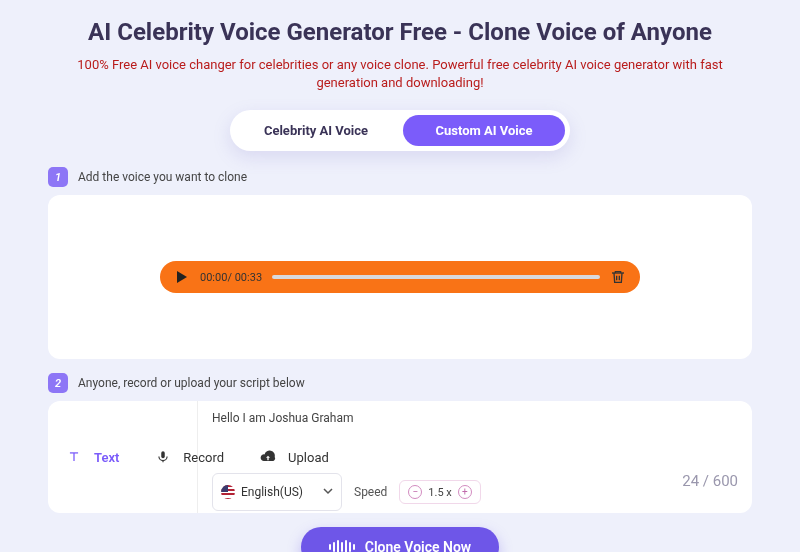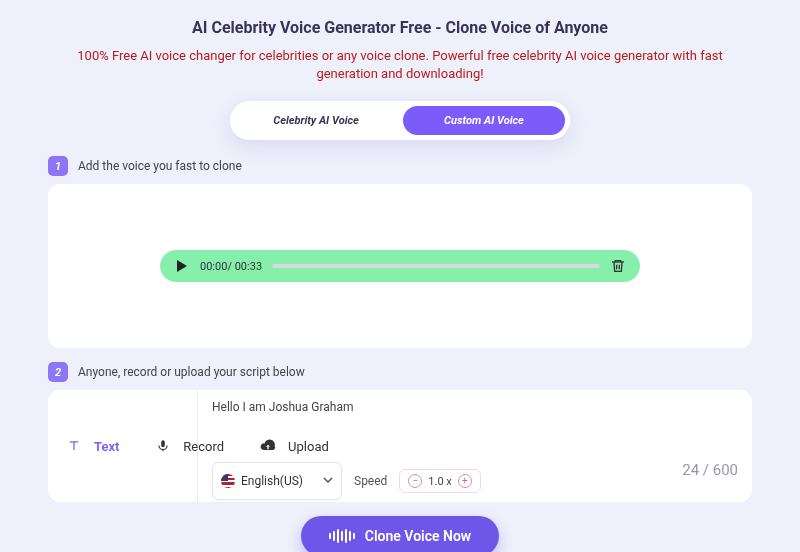--- a/index.html
+++ b/index.html
@@ -1,27 +1,27 @@
 <!DOCTYPE html>
 <html><head>
 <meta charset="utf-8">
 <style>
   * { box-sizing: border-box; margin: 0; padding: 0; font-family: -apple-system, BlinkMacSystemFont, "Segoe UI", Roboto, Helvetica, Arial, sans-serif; }
   body { background: #eef0fb; color: #3b3756; width: 800px; height: 552px; overflow: hidden; }
   .page { padding: 18px 48px 0; }
-  .title { text-align: center; font-size: 16px; font-weight: 700; color: #3a3357; }
+  .title { text-align: center; font-size: 24px; font-weight: 700; color: #3a3357; }
   .subtitle { text-align: center; font-size: 13px; color: #b91c1c; margin-top: 10px; line-height: 1.4; }
   .mode-toggle { margin: 18px auto 16px; width: 340px; background: #fff; border-radius: 999px; padding: 5px; display: flex; gap: 6px; box-shadow: 0 6px 18px rgba(120,110,200,0.18); }
-  .mode-btn { flex: 1; text-align: center; padding: 8px 4px; border-radius: 999px; font-size: 11px; font-weight: 700; color: #3a3357; cursor: pointer; font-style: italic; }
+  .mode-btn { flex: 1; text-align: center; padding: 8px 4px; border-radius: 999px; font-size: 13px; font-weight: 700; color: #3a3357; cursor: pointer; }
   .mode-btn.active { background: #7b5cfa; color: #fff; }
   .step-head { display: flex; align-items: center; gap: 10px; font-size: 12px; color: #444; margin-bottom: 8px; }
   .step-badge { width: 20px; height: 20px; border-radius: 5px; background: #8d76f6; color: #fff; display: flex; align-items: center; justify-content: center; font-size: 11px; font-weight: 600; font-style: italic; }
   .card { background: #fff; border-radius: 12px; padding: 14px 16px; }
   .card1 { height: 164px; display: flex; align-items: center; justify-content: center; }
-  .player { display: flex; align-items: center; gap: 10px; background: #86efac; border-radius: 999px; padding: 8px 14px; width: 480px; }
+  .player { display: flex; align-items: center; gap: 10px; background: #f97316; border-radius: 999px; padding: 8px 14px; width: 480px; }
   .play-icon { display: flex; align-items: center; }
   .time { font-size: 11px; color: #333; white-space: nowrap; }
   .track { flex: 1; height: 4px; background: #d9d9dd; border-radius: 2px; }
   .trash { display: flex; align-items: center; cursor: pointer; }
   .step2 { margin-top: 14px; }
   .panel2 { background: #fff; border-radius: 12px; display: flex; overflow: visible; position: relative; height: 112px; }
   .inputmodes { width: 150px; border-right: 1px solid #eee; display: flex; padding: 6px 0; }
   .imode { display: flex; align-items: center; gap: 12px; padding: 8px 18px; font-size: 13px; color: #333; cursor: pointer; }
   .imode.active { color: #7b5cfa; font-weight: 600; }
   .imode-icon { width: 16px; display: flex; justify-content: center; }
@@ -49,21 +49,21 @@
   <h1 class="title">AI Celebrity Voice Generator Free - Clone Voice of Anyone</h1>
   <p class="subtitle">100% Free AI voice changer for celebrities or any voice clone. Powerful free celebrity AI voice generator with fast generation and downloading!</p>
 
   <div class="mode-toggle">
     <div class="mode-btn">Celebrity AI Voice</div>
     <div class="mode-btn active">Custom AI Voice</div>
   </div>
 
   <div class="step-head">
     <div class="step-badge">1</div>
-    <div>Add the voice you fast to clone</div>
+    <div>Add the voice you want to clone</div>
   </div>
   <div class="card card1">
     <div class="player">
       <span class="play-icon">
         <svg width="16" height="16" viewBox="0 0 16 16">
             <polygon points="3,2 13,8 3,14" fill="#222"></polygon>
           </svg>
       </span>
       <span class="time"><span>00:00</span>/ <span>00:33</span></span>
       <div class="track"></div>
@@ -125,21 +125,21 @@
             </span>
             <span>
               <svg width="10" height="10" viewBox="0 0 10 10">
                   <path d="M1 3l4 4 4-4" fill="none" stroke="#555" stroke-width="1.5"></path>
                 </svg>
             </span>
           </div>
           <span class="speed-lbl">Speed</span>
           <div class="speed-box">
             <span class="sp-btn">−</span>
-            <span class="sp-val">1.0 x</span>
+            <span class="sp-val">1.5 x</span>
             <span class="sp-btn">+</span>
           </div>
         </div>
         <div class="counter">24 / 600</div>
       </div>
     </div>
   </div>
 
   <div class="cta-wrap">
     <button class="cta">

